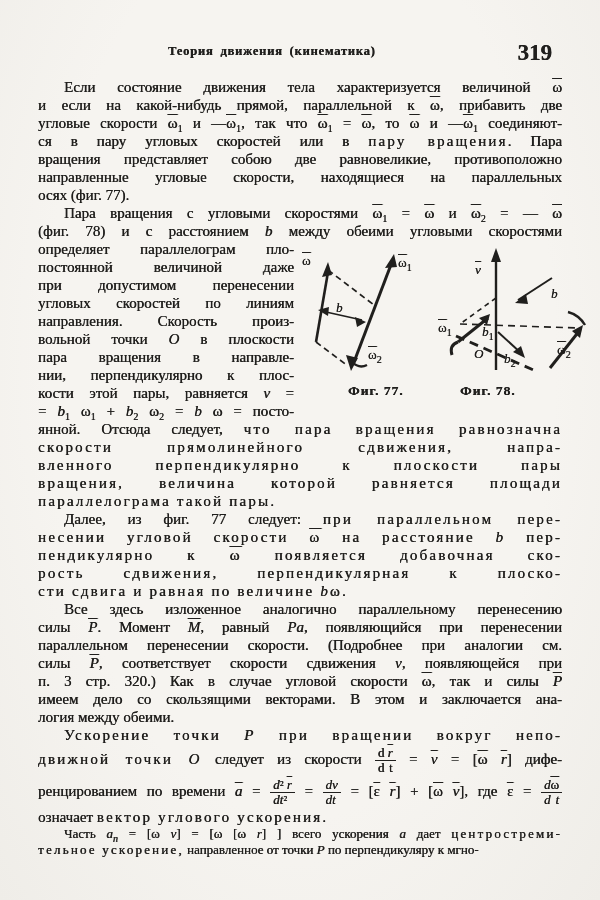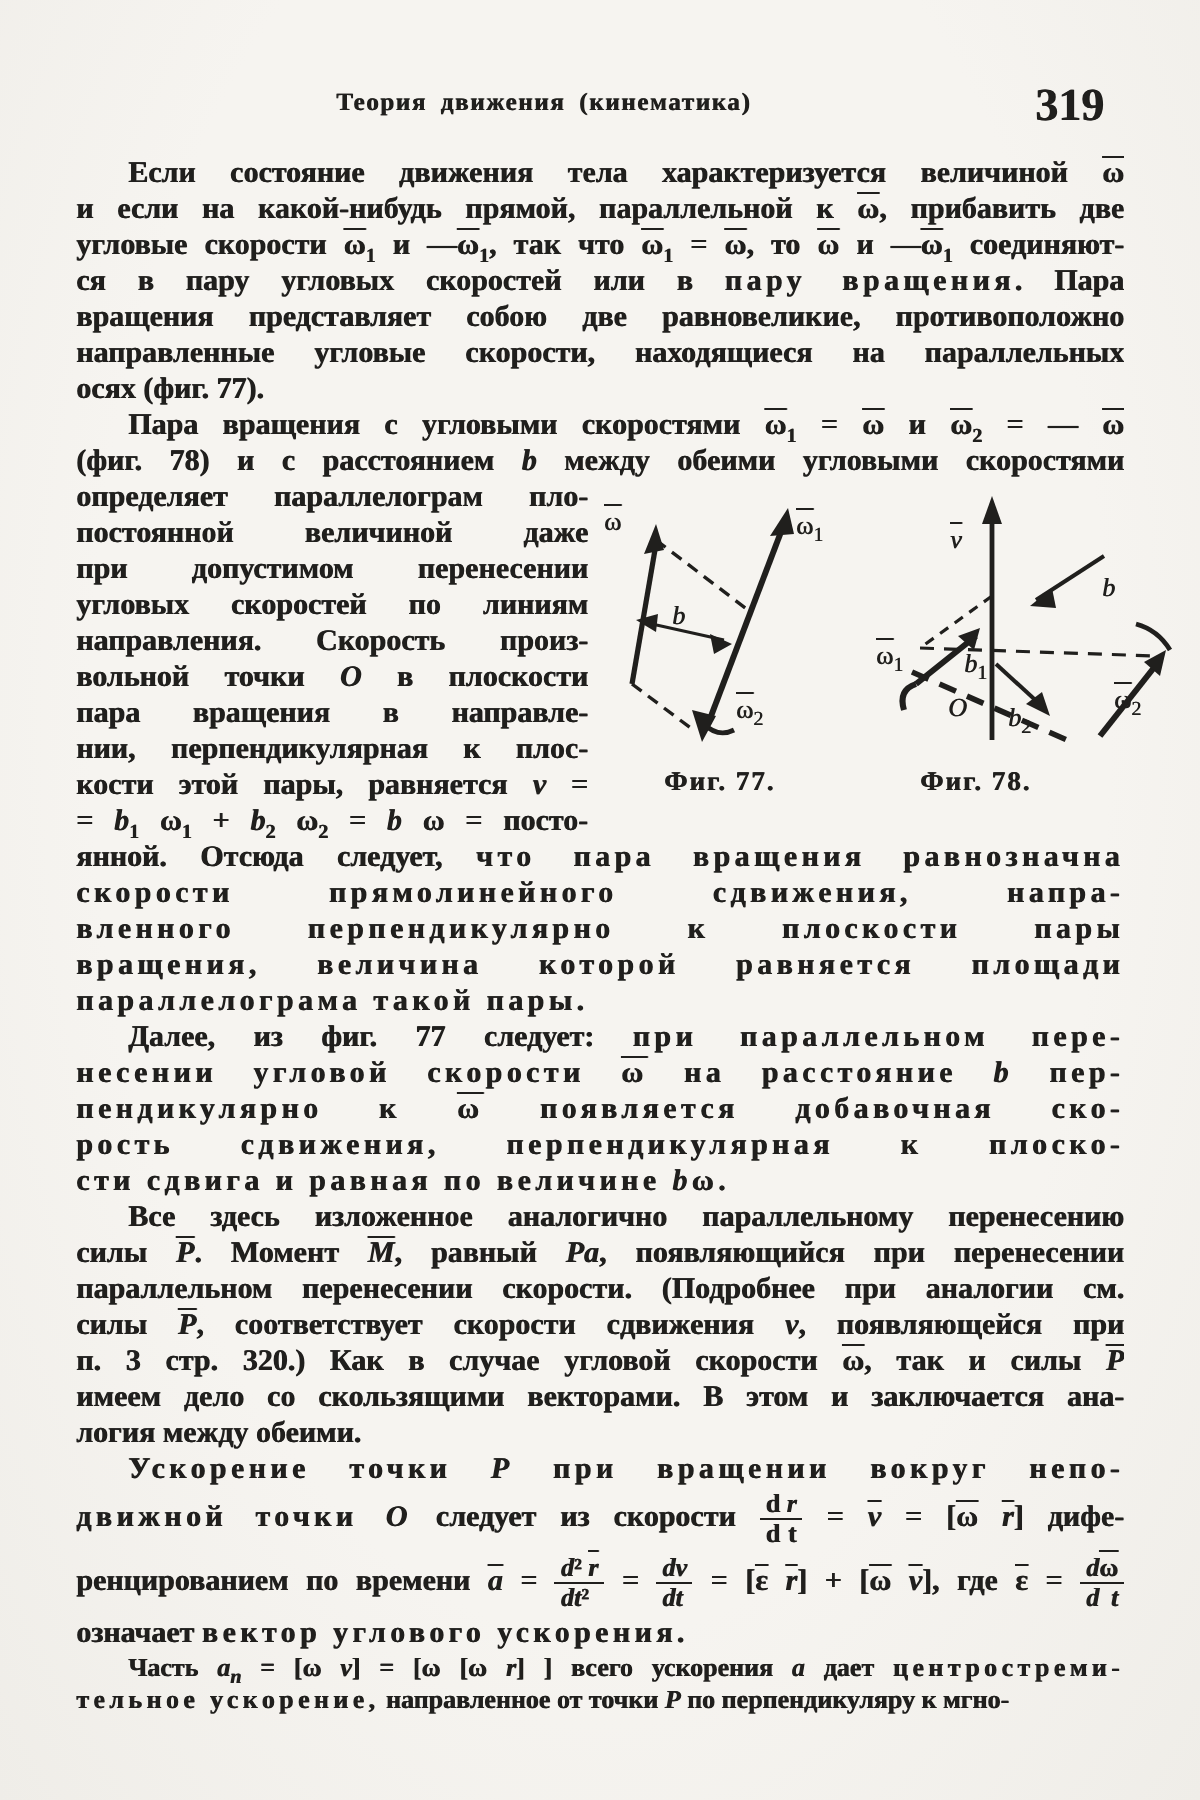--- a/index.html
+++ b/index.html
@@ -22,21 +22,20 @@
     font-size:12.5px;font-weight:bold;letter-spacing:0.8px;word-spacing:3px;
   }
   .page-num{position:absolute;right:10px;top:0;font-size:23px;font-weight:bold;}
 
   
   .flow{position:absolute;top:78px;left:38px;width:524px;}
   .ln{
     font-size:15px;line-height:18px;height:18px;
     text-align:justify;text-align-last:justify;
     overflow:hidden;
-    font-weight:bold;
   }
   .ln.ind{text-indent:26px;}
   .ln.nar{width:256px;}
   .ln.last{text-align-last:left;}
   .ln.sp{letter-spacing:2.2px;}
   .ln .sp{letter-spacing:2.2px;}
   .ln.small{font-size:13px;line-height:16px;height:16px;}
   .ln.tall{height:30px;line-height:30px;}
   .ln.tall2{height:34px;line-height:34px;}
   .ov{text-decoration:overline;}
@@ -53,21 +52,21 @@
   #fig77{left:302px;top:250px;width:140px;height:128px;}
   #fig78{left:438px;top:248px;width:158px;height:134px;}
   .fig svg{position:absolute;left:0;top:0;}
   .figlab{
     position:absolute;font-size:13px;color:#201f1d;
     text-shadow:0.35px 0 0 currentColor;white-space:nowrap;
   }
   .figcap{
     position:absolute;top:383px;font-size:13.5px;font-weight:bold;letter-spacing:1px;
   }
-  #cap77{left:332px;}
+  #cap77{left:348px;}
   #cap78{left:460px;}
 </style>
 </head>
 <body>
 
 <div class="page txtw">
 
   <div class="hdr">
     <span class="run-title">Теория движения (кинематика)</span>
     <span class="page-num">319</span>
@@ -83,21 +82,21 @@
       <div class="ln last">осях (фиг. 77).</div>
       <div class="ln ind">Пара вращения с угловыми скоростями <span class="ov">ω</span><sub>1</sub> = <span class="ov">ω</span> и <span class="ov">ω</span><sub>2</sub> = — <span class="ov">ω</span></div>
       <div class="ln">(фиг. 78) и с расстоянием <i>b</i> между обеими угловыми скоростями</div>
       <div class="ln nar">определяет параллелограм пло-</div>
       <div class="ln nar">постоянной величиной даже</div>
       <div class="ln nar">при допустимом перенесении</div>
       <div class="ln nar">угловых скоростей по линиям</div>
       <div class="ln nar">направления. Скорость произ-</div>
       <div class="ln nar">вольной точки <i>O</i> в плоскости</div>
       <div class="ln nar">пара вращения в направле-</div>
-      <div class="ln nar">нии, перпендикулярная к плос-</div>
+      <div class="ln nar">нии, перпендикулярно к плос-</div>
       <div class="ln nar">кости этой пары, равняется <i>v</i> =</div>
       <div class="ln nar">= <i>b</i><sub>1</sub> ω<sub>1</sub> + <i>b</i><sub>2</sub> ω<sub>2</sub> = <i>b</i> ω = посто-</div>
       <div class="ln">янной. Отсюда следует, <span class="sp">что пара вращения равнозначна</span></div>
       <div class="ln sp">скорости прямолинейного сдвижения, напра-</div>
       <div class="ln sp">вленного перпендикулярно к плоскости пары</div>
       <div class="ln sp">вращения, величина которой равняется площади</div>
       <div class="ln sp last">параллелограма такой пары.</div>
       <div class="ln ind">Далее, из фиг. 77 следует: <span class="sp">при параллельном пере-</span></div>
       <div class="ln sp">несении угловой скорости <span class="ov">ω</span> на расстояние <i>b</i> пер-</div>
       <div class="ln sp">пендикулярно к <span class="ov">ω</span> появляется добавочная ско-</div>

